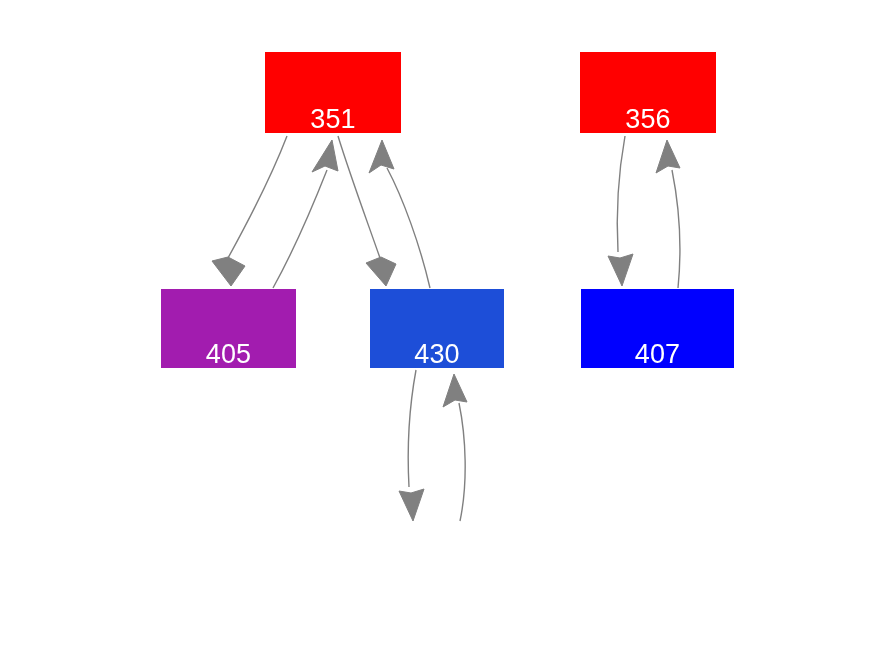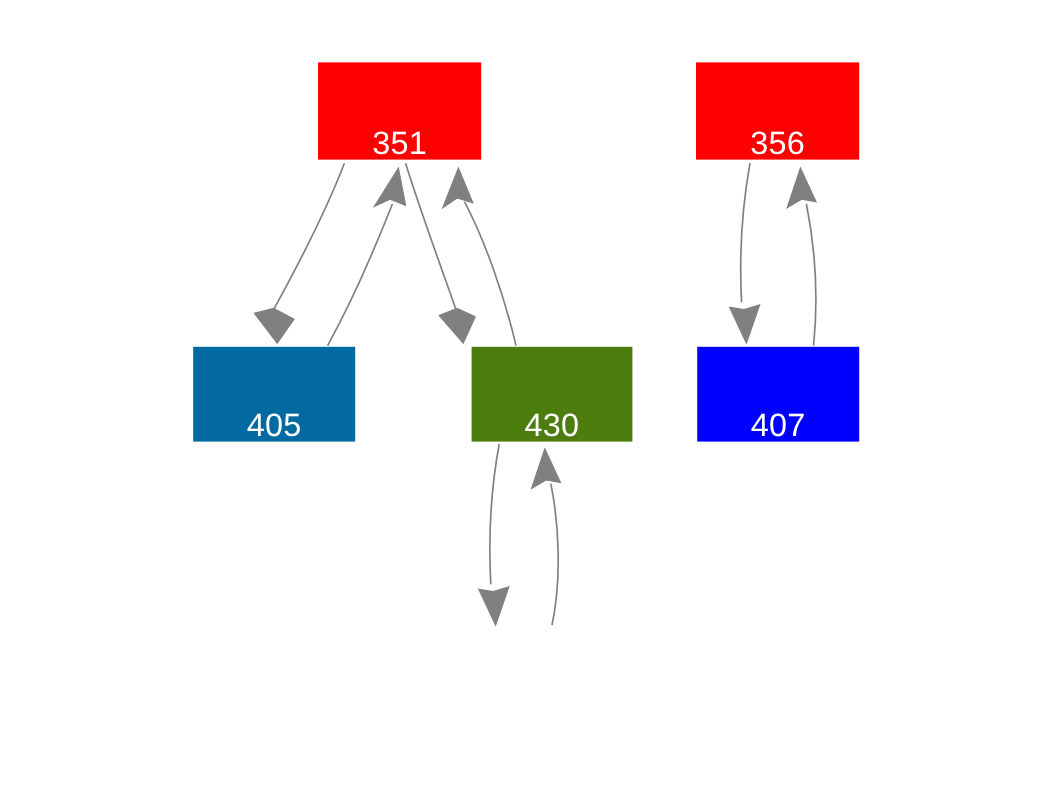--- a/index.html
+++ b/index.html
@@ -98,26 +98,26 @@
   </svg>
 
   <div class="node-box" style="left:265px; top:52px; width:136px; height:81px; background:#ff0000;">
     <span class="node-label">351</span>
   </div>
 
   <div class="node-box" style="left:580px; top:52px; width:136px; height:81px; background:#ff0000;">
     <span class="node-label">356</span>
   </div>
 
-  <div class="node-box" style="left:161px; top:289px; width:135px; height:79px; background:#0369a1;">
+  <div class="node-box" style="left:161px; top:289px; width:135px; height:79px; background:#a21caf;">
     <span class="node-label">405</span>
   </div>
 
-  <div class="node-box" style="left:370px; top:289px; width:134px; height:79px; background:#4d7c0f;margin-left:23px;">
+  <div class="node-box" style="left:370px; top:289px; width:134px; height:79px; background:#1d4ed8;">
     <span class="node-label">430</span>
   </div>
 
-  <div class="node-box" style="left:581px; top:289px; width:135px; height:79px; background:#0000ff;">
+  <div class="node-box" style="left:581px; top:289px; width:153px; height:79px; background:#0000ff;">
     <span class="node-label">407</span>
   </div>
 
 
 </div>
 
 </body></html>

